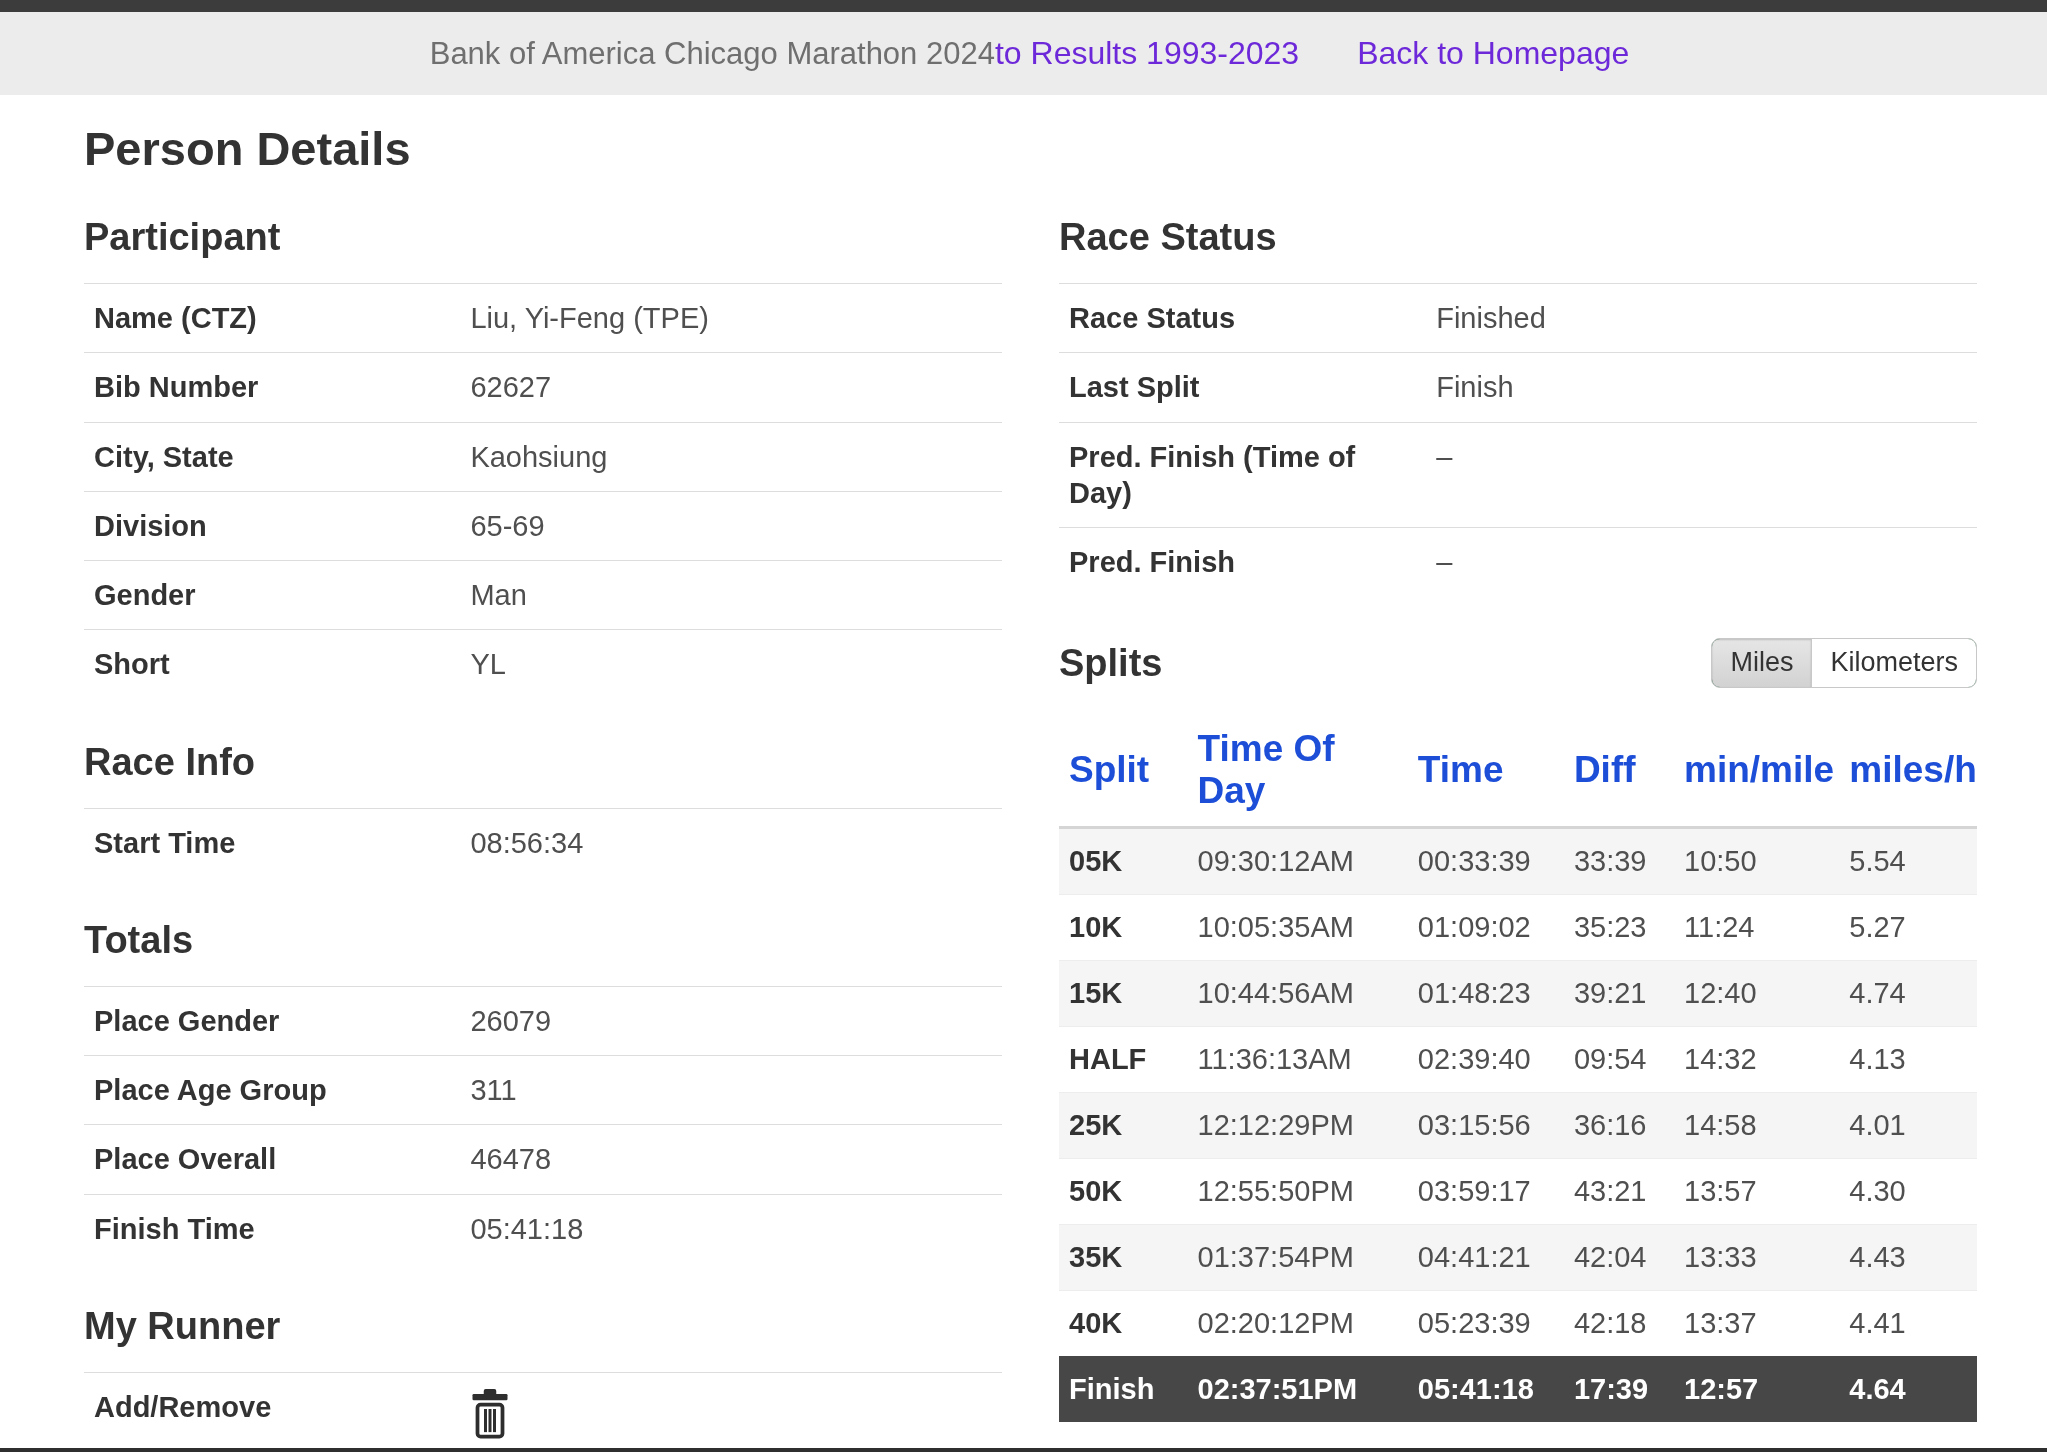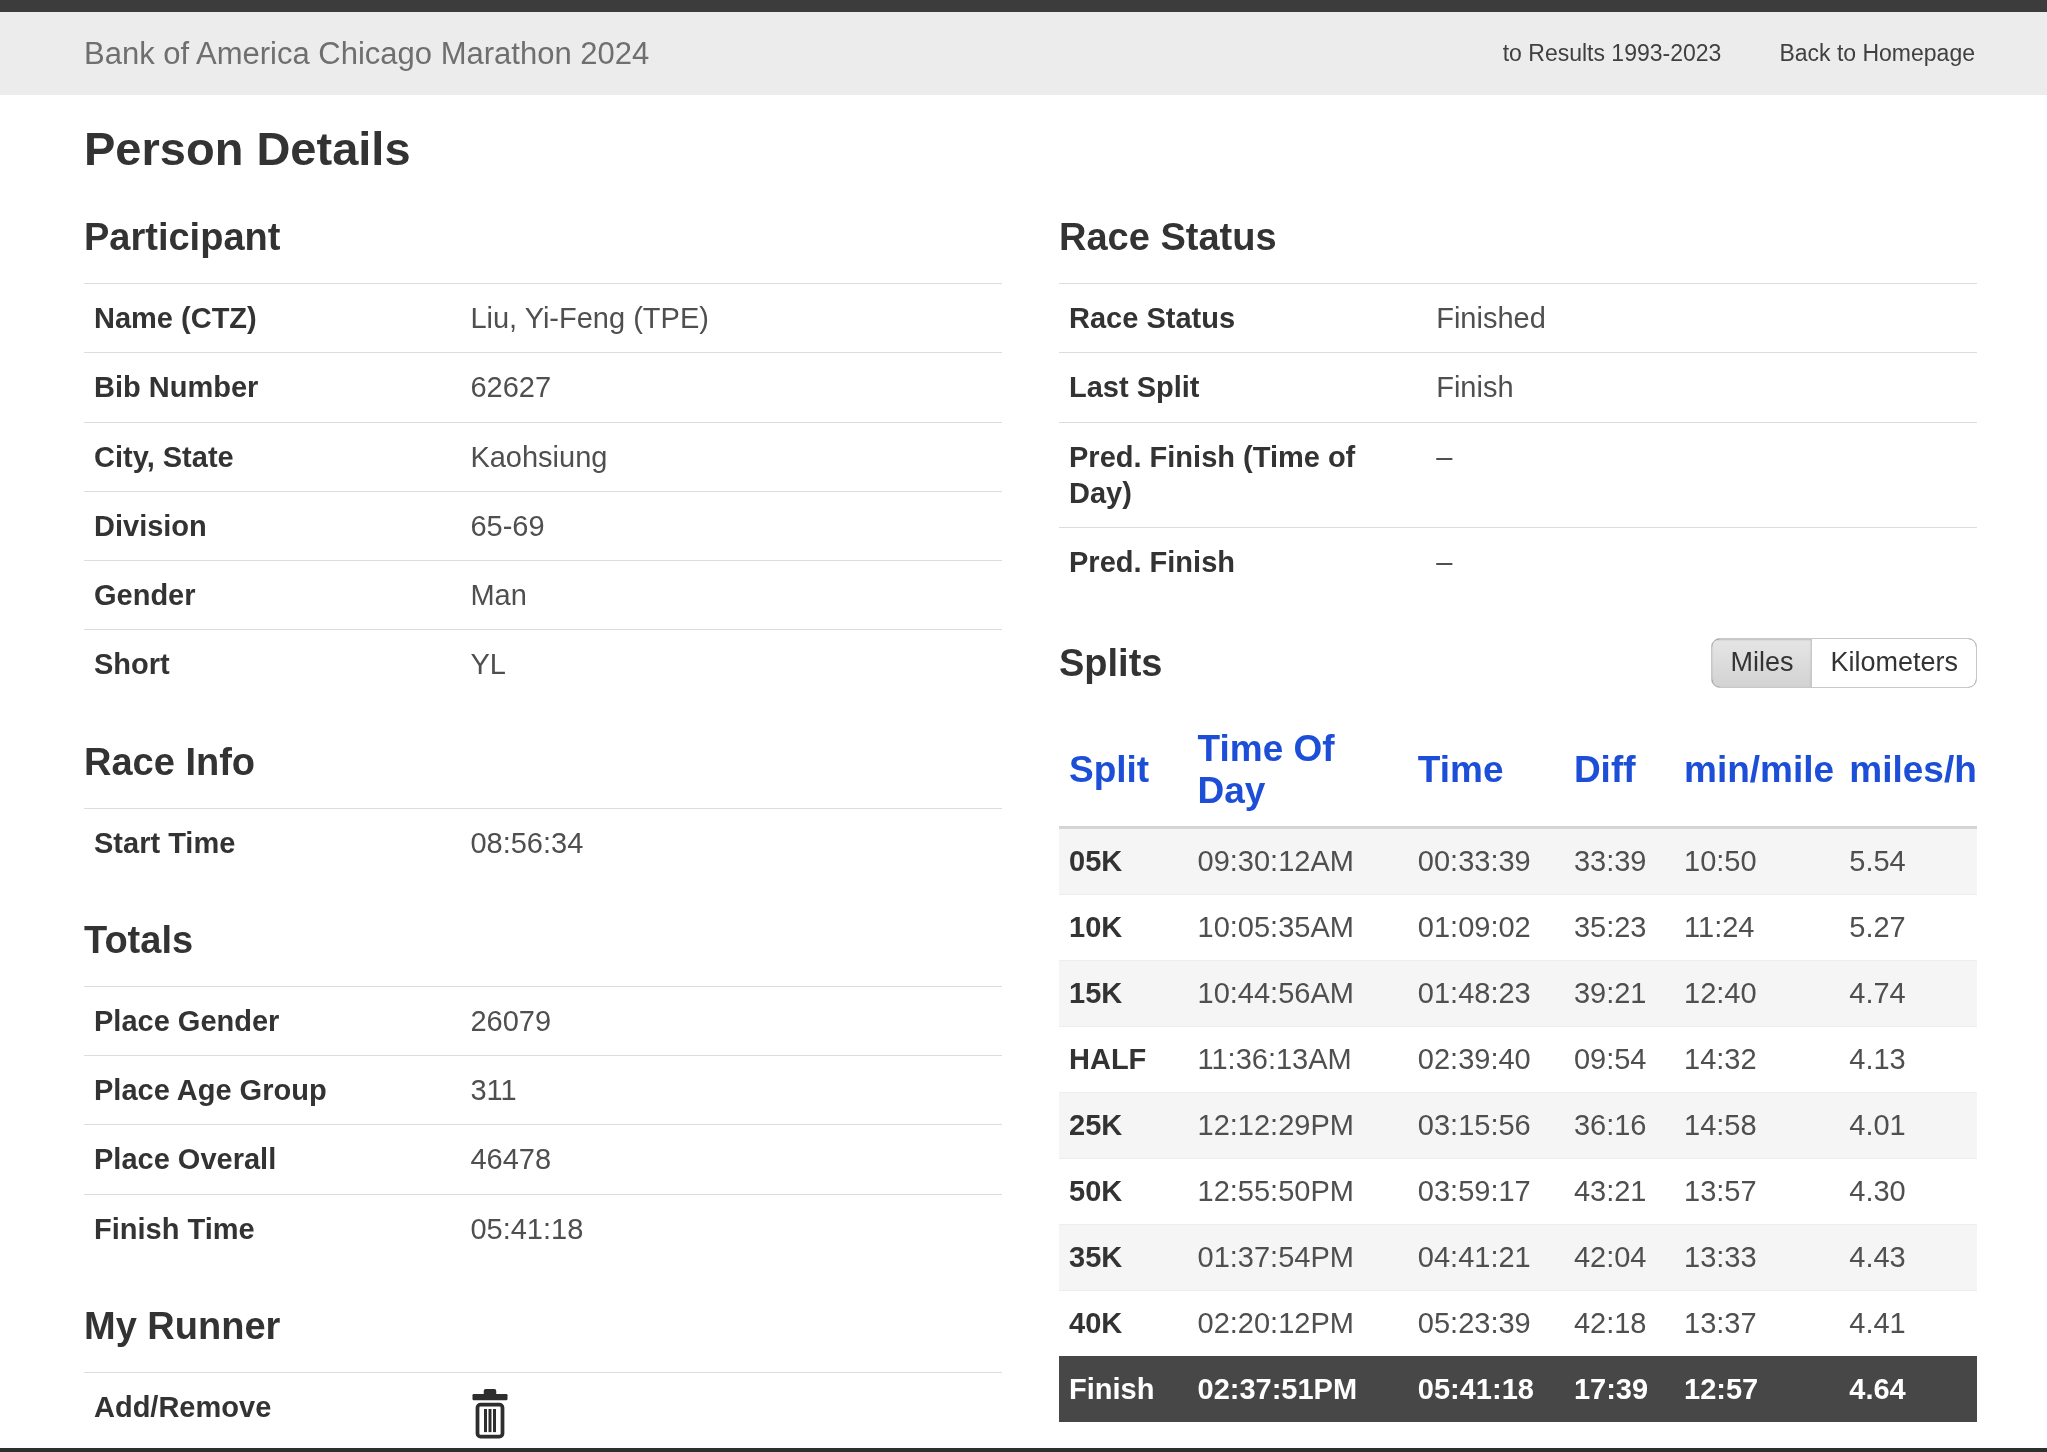--- a/index.html
+++ b/index.html
@@ -6,26 +6,26 @@
   html, body { background: #ffffff; }
   body {
     width: 2047px; height: 1452px; position: relative; overflow: hidden;
     font-family: "Liberation Sans", sans-serif; color: #333333;
   }
   .top-strip { height: 12px; background: #3c3c3c; }
   .bottom-strip { position: absolute; left: 0; bottom: 0; width: 100%; height: 4px; background: #2f2f2f; }
 
   .navbar {
     height: 83px; background: #ececec;
-    display: flex; align-items: center; justify-content: space-between;
+    display: flex; align-items: center; justify-content: center;
     padding: 0 72px 0 84px;
   }
   .navbar .brand { font-size: 31px; color: #6f6f6f; }
   .navbar .nav-links { display: flex; gap: 58px; }
-  .navbar .nav-links a { font-size: 23px; color: #404040; text-decoration: none; cursor: pointer; }
+  .navbar .nav-links a { font-size: 32px; color: #6d28d9; text-decoration: none; cursor: pointer; }
 
   .shell { padding: 26px 70px 0 84px; }
   h1 { font-size: 47px; font-weight: bold; color: #333; letter-spacing: 0; }
 
   .columns { display: grid; grid-template-columns: 1fr 1fr; column-gap: 57px; margin-top: 40px; }
 
   section { margin-bottom: 42px; }
   h2 { font-size: 38px; font-weight: bold; color: #333; margin-bottom: 24px; }
 
   table.kv { width: 100%; border-collapse: collapse; }

